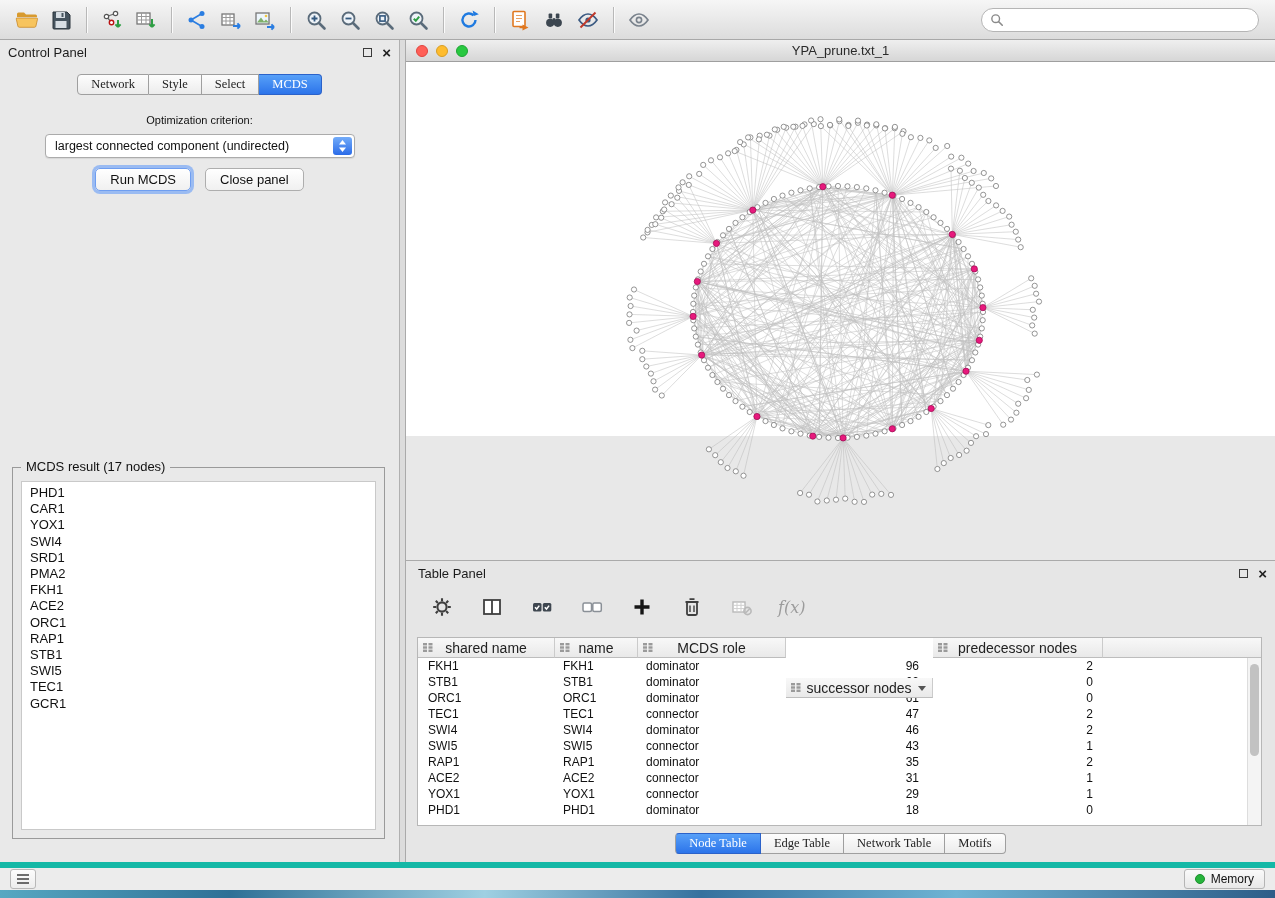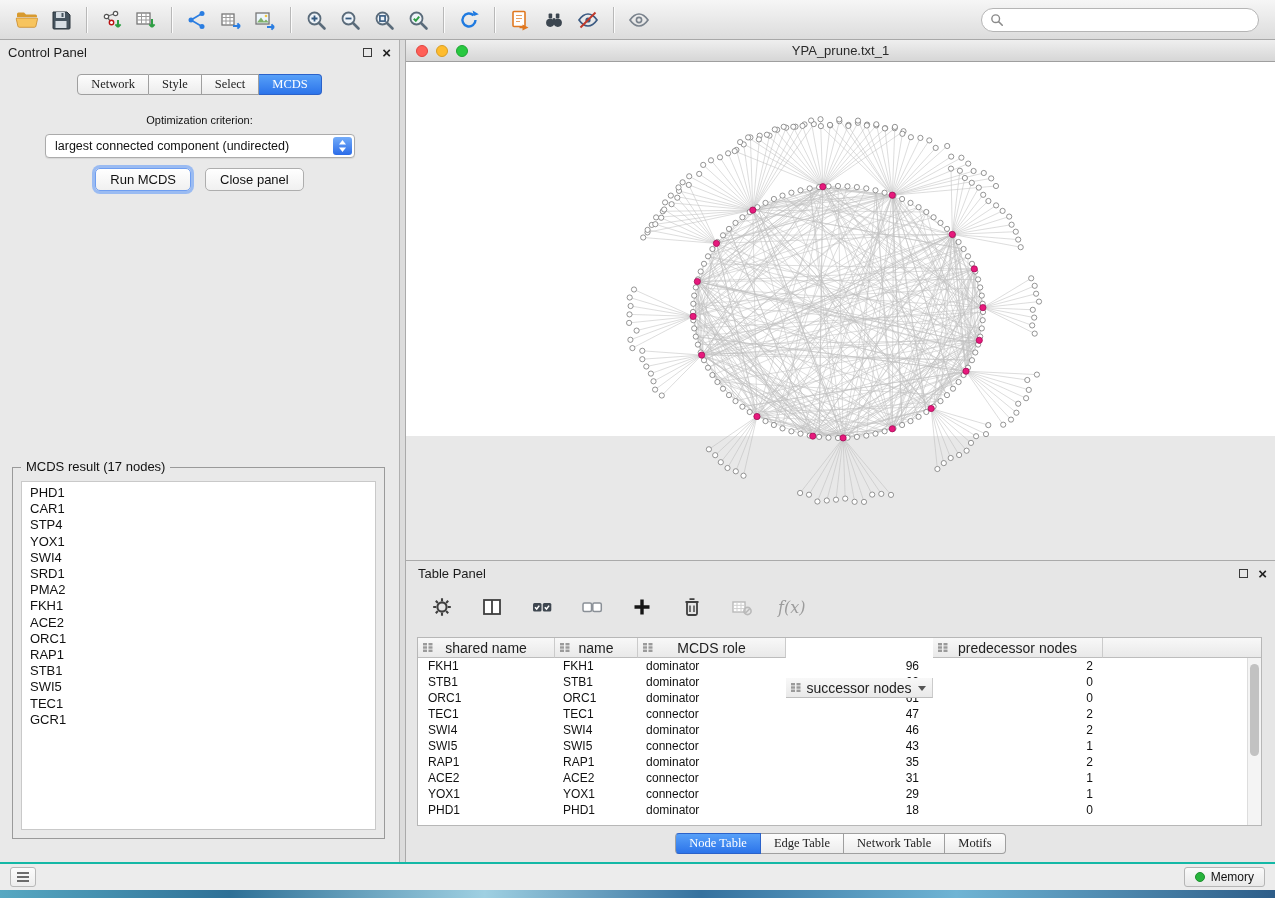--- a/index.html
+++ b/index.html
@@ -92,21 +92,21 @@
   .tp-row span:nth-child(3) { width:148px; padding-left:8px; }
   .tp-row span:nth-child(4) { width:147px; text-align:right; padding-right:14px; }
   .tp-row span:nth-child(5) { width:170px; text-align:right; padding-right:10px; }
 
   .tp-scrollbar { position:absolute; right:0; top:20px; bottom:0; width:14px; background:#f4f4f4; border-left:1px solid #ddd; }
   .tp-thumb { position:absolute; left:2px; right:2px; top:6px; height:92px; border-radius:5px; background:#c2c2c2; }
 
   .tp-tabs { position:absolute; left:0; right:0; bottom:8px; height:21px; display:flex; justify-content:center; }
 
   
-  .statusbar { position:absolute; left:0; top:862px; width:1275px; height:28px; background:#ececec; border-top:2px solid #14b8a6;
+  .statusbar { position:absolute; left:0; top:862px; width:1275px; height:28px; background:#ececec; border-top:6px solid #14b8a6;
     display:flex; align-items:center; padding:0 10px; }
   .menu-btn { width:26px; height:20px; border:1px solid #b8b8b8; border-radius:3px; background:linear-gradient(#fcfcfc,#ededed);
     display:flex; align-items:center; justify-content:center; }
   .memory-btn { margin-left:auto; height:20px; padding:0 10px; border:1px solid #b5b5b5; border-radius:3px;
     background:linear-gradient(#fafafa,#e8e8e8); display:flex; align-items:center; gap:6px; font-size:12px; color:#111; }
   .mem-dot { width:10px; height:10px; border-radius:50%; background:#27b43c; border:1px solid #1d8f2e; }
 
   .wallpaper { position:absolute; left:0; top:890px; width:1275px; height:8px;
     background:linear-gradient(90deg,#57a8c2 0%,#2e7096 18%,#9fd0e2 38%,#35719e 55%,#6fb4d4 75%,#2d5d88 100%); }
 </style>
@@ -287,21 +287,20 @@
       <button class="mac-btn focused">Run MCDS</button>
       <button class="mac-btn">Close panel</button>
     </div>
 
     <div class="groupbox">
       <span class="legend">MCDS result (17 nodes)</span>
       <div class="listbox">
 
       <div class="list-item">PHD1</div>
           <div class="list-item">CAR1</div>
-          <div class="list-item">STP4</div>
           <div class="list-item">YOX1</div>
           <div class="list-item">SWI4</div>
           <div class="list-item">SRD1</div>
           <div class="list-item">PMA2</div>
           <div class="list-item">FKH1</div>
           <div class="list-item">ACE2</div>
           <div class="list-item">ORC1</div>
           <div class="list-item">RAP1</div>
           <div class="list-item">STB1</div>
           <div class="list-item">SWI5</div>

